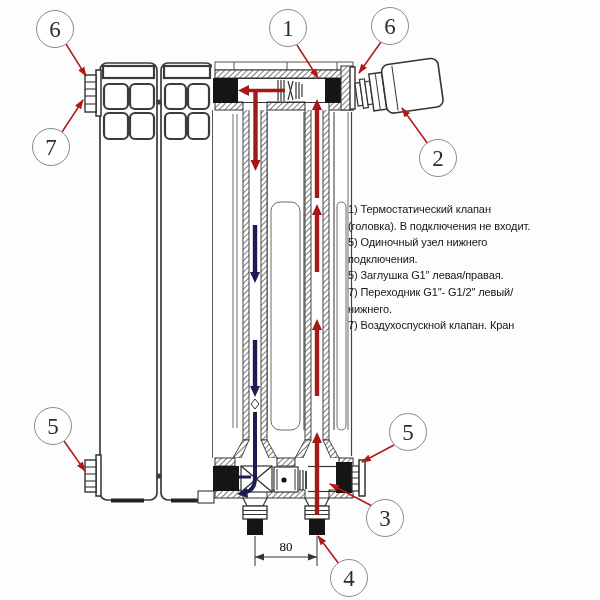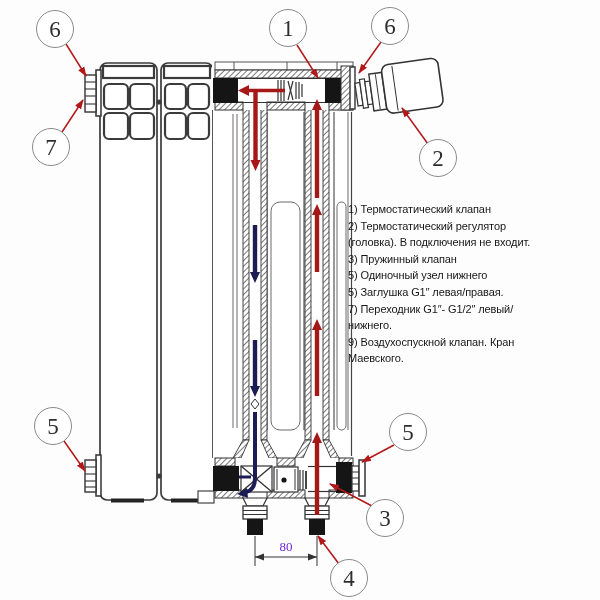--- a/index.html
+++ b/index.html
@@ -16,21 +16,21 @@
     font-size:23px;color:#2e2e2e;line-height:1;
   }
   #legend{
     position:absolute;left:348px;top:201px;width:245px;
     font-size:11px;line-height:16.6px;color:#161616;letter-spacing:-0.1px;
   }
   .legend-line{white-space:nowrap;}
   #dim-label{
     position:absolute;left:270px;top:539px;width:32px;text-align:center;
     font-family:"Liberation Serif","DejaVu Serif",serif;
-    font-size:13px;color:#6d28d9;
+    font-size:13px;color:#000000;
   }
 </style>
 </head>
 <body>
 
 <div id="stage">
 
   <svg id="drawing" viewBox="0 0 600 600" xmlns="http://www.w3.org/2000/svg">
     <defs>
       <pattern id="hatch" patternUnits="userSpaceOnUse" width="4" height="4" patternTransform="rotate(45)">
@@ -256,24 +256,22 @@
   <div class="callout" style="left:419px;top:139px;">2</div>
   <div class="callout" style="left:34px;top:407px;">5</div>
   <div class="callout" style="left:389px;top:413px;">5</div>
   <div class="callout" style="left:366px;top:499px;">3</div>
   <div class="callout" style="left:330px;top:559px;">4</div>
 
   <div id="dim-label">80</div>
 
   <div id="legend">
     <div class="legend-line">1) Термостатический клапан</div>
-    <div class="legend-line">2) Термостатический регулятор</div>
     <div class="legend-line">(головка). В подключения не входит.</div>
-    <div class="legend-line">3) Пружинный клапан</div>
     <div class="legend-line">5) Одиночный узел нижнего</div>
+    <div class="legend-line">подключения.</div>
     <div class="legend-line">5) Заглушка G1″ левая/правая.</div>
     <div class="legend-line">7) Переходник G1″- G1/2″ левый/</div>
     <div class="legend-line">нижнего.</div>
-    <div class="legend-line">9) Воздухоспускной клапан. Кран</div>
-    <div class="legend-line">Маевского.</div>
+    <div class="legend-line">7) Воздухоспускной клапан. Кран</div>
   </div>
 
 </div>
 
 </body></html>

